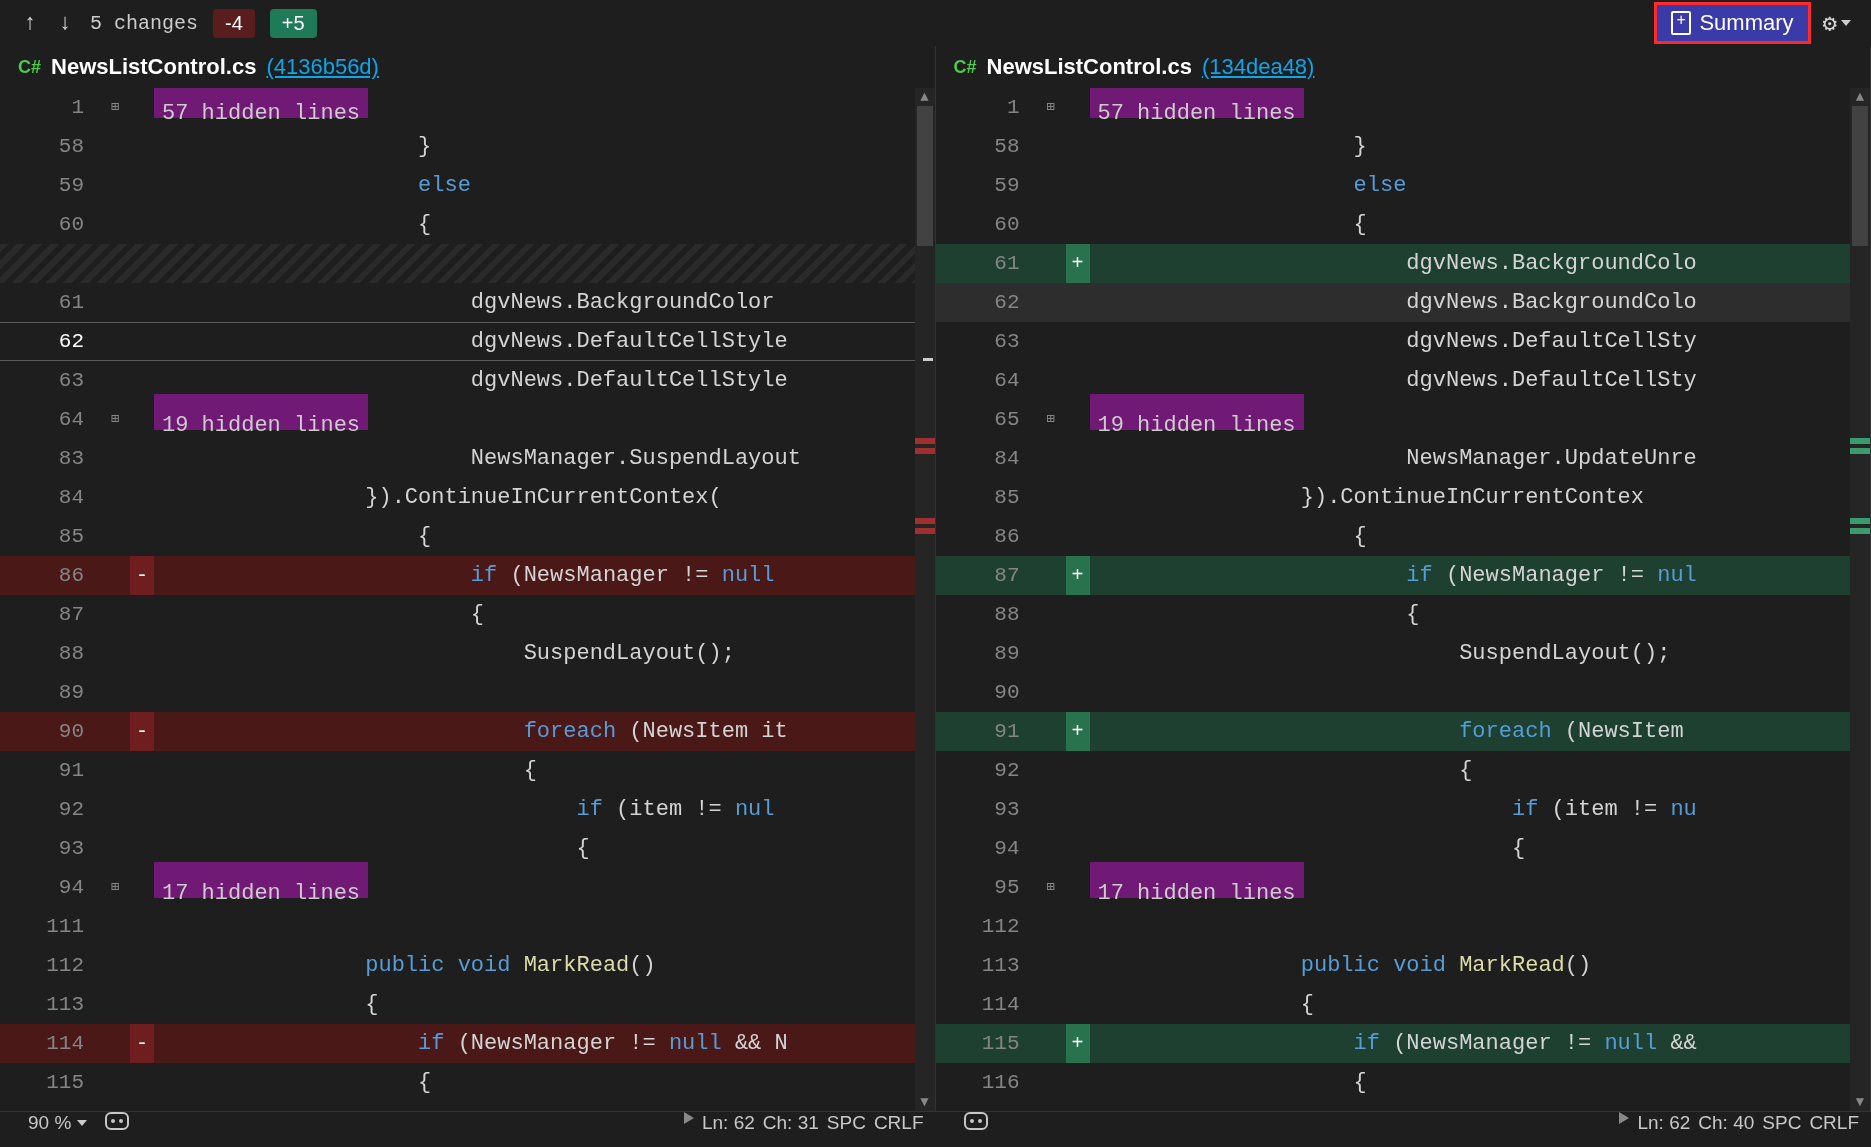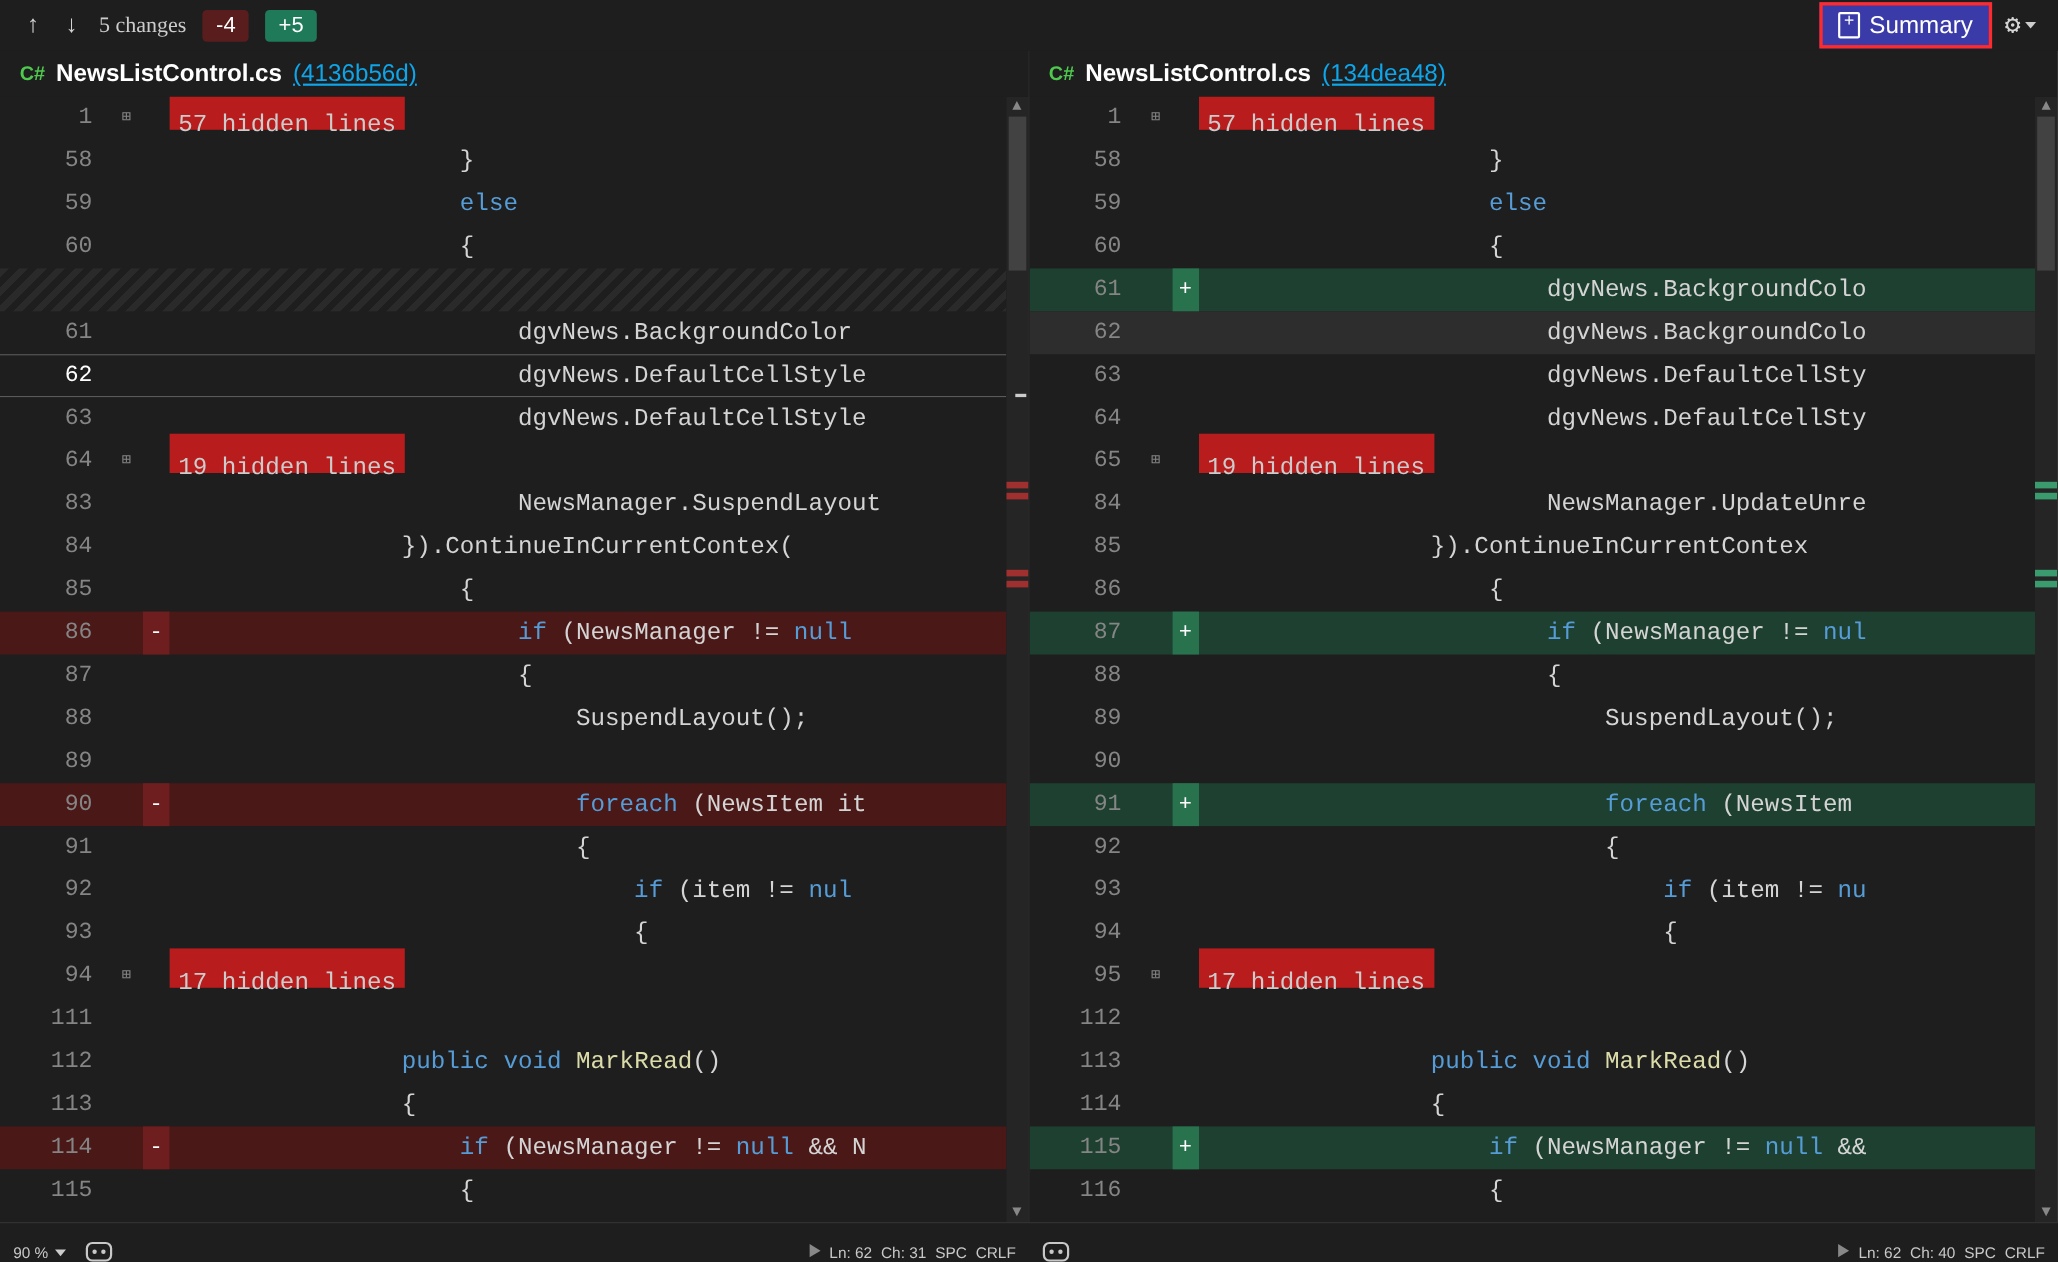--- a/index.html
+++ b/index.html
@@ -25,21 +25,21 @@
 }
 .toolbar-left { display: flex; align-items: center; gap: 15px; }
 .toolbar-right { margin-left: auto; display: flex; align-items: center; gap: 12px; text-align: center; }
 .arrow-btn {
   color: #d4d4d4;
   font-size: 22px;
   cursor: pointer;
   width: 20px;
   text-align: center;
 }
-.changes-label { color: #cccccc; font-size: 20px; font-family: Liberation Serif, serif; }
+.changes-label { color: #cccccc; font-size: 20px; font-family: Liberation Mono, monospace; }
 .badge {
   padding: 3px 12px;
   border-radius: 4px;
   font-size: 20px;
   font-family: 'Segoe UI', sans-serif;
   color: #fff;
 }
 .badge-removed { background: #5a1d1d; }
 .badge-added { background: #1f7a5a; }
 .summary-btn {
@@ -144,21 +144,21 @@
   text-align: center;
   color: #fff;
   font-size: 20px;
 }
 .code-text {
   flex: 1;
   white-space: pre;
   overflow: hidden;
 }
 .hidden-lines {
-  background: #b91c1c;
+  background: #701a75;
   padding: 14px 8px;
   color: #cccccc;
   display: inline-block;
   height: 36px;
   line-height: 36px;
 }
 .line-removed { background: #4b1818; }
 .line-removed .marker-col { background: #6e1e1e; }
 .line-added { background: #1d4030; }
 .line-added .marker-col { background: #28734e; }
@@ -216,26 +216,27 @@
 .statusbar {
   height: 36px;
   background: #1e1e1e;
   border-top: 1px solid #333;
   display: flex;
   flex-shrink: 0;
 }
 .statusbar-half {
   flex: 1;
   display: flex;
-  align-items: flex-end;
+  align-items: flex-start;
   padding: 0 12px;
   gap: 18px;
   color: #c8c8c8;
-  font-size: 14px;
+  font-size: 19px;
   font-family: 'Segoe UI', sans-serif;
+  margin-left: 16px;
 }
 .status-item { display: flex; align-items: center; gap: 6px; }
 .status-right { margin-left: auto; display: flex; gap: 8px; }
 .copilot-icon {
   width: 24px; height: 18px;
   border: 2px solid #c8c8c8;
   border-radius: 6px;
   position: relative;
 }
 .copilot-icon::before, .copilot-icon::after {

